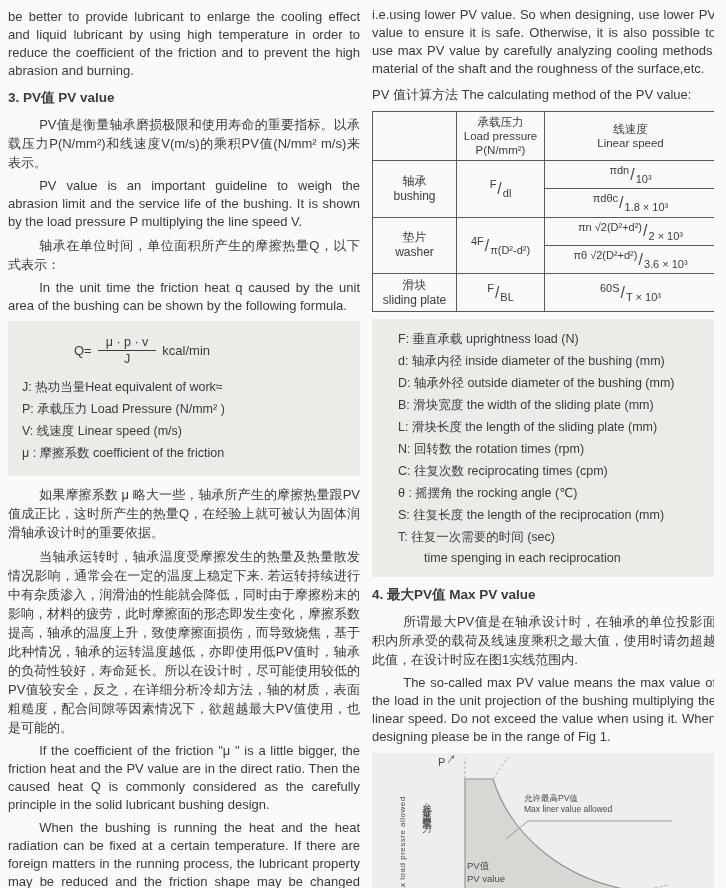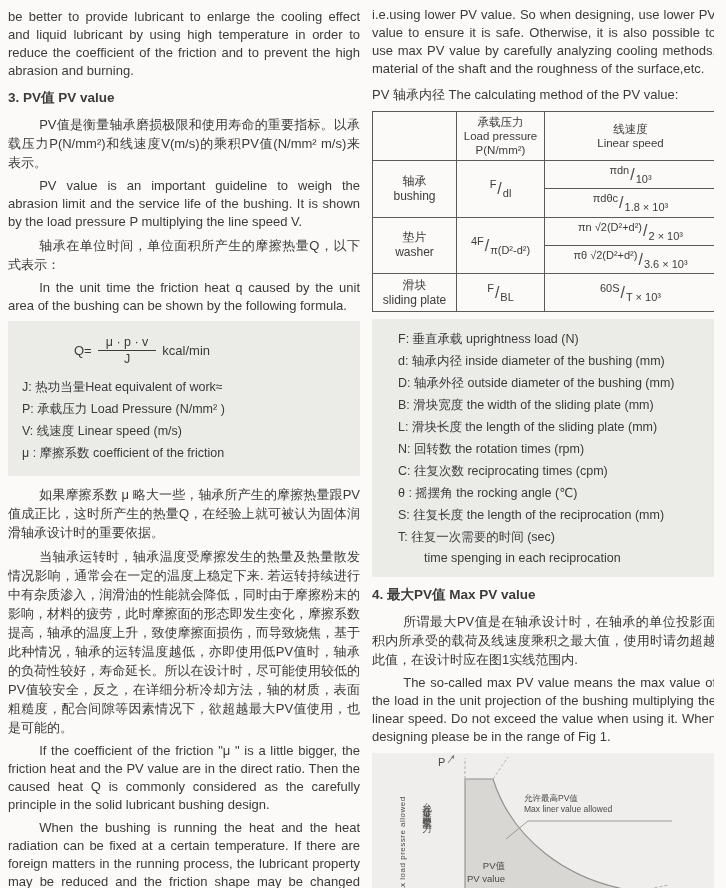--- a/index.html
+++ b/index.html
@@ -47,21 +47,21 @@
   .defs-box { background:#ebebe8; margin:7px 0 9px; padding:9px 8px 9px 26px; }
 
   
   .figure { position:relative; width:344px; height:206px; background:#efeeec; margin-top:7px; }
   .figure svg { position:absolute; left:0; top:0; }
   .flabel { position:absolute; color:#4a4a4a; }
   .fig-p { left:66px; top:3px; font-size:11px; }
   .fig-ylab-en { left:26px; top:32px; font-size:8px; writing-mode:vertical-rl; transform:rotate(180deg); height:126px; text-align:center; letter-spacing:0.5px; }
   .fig-ylab-zh { left:48px; top:42px; font-size:9.5px; writing-mode:vertical-rl; letter-spacing:3px; }
   .fig-ann { left:152px; top:40px; font-size:8.5px; line-height:11px; }
-  .fig-pv { left:95px; top:106px; font-size:9.5px; line-height:13px;text-align:right; }
+  .fig-pv { left:95px; top:106px; font-size:9.5px; line-height:13px; }
 </style>
 </head>
 <body>
 
 <div class="page">
 
   <div class="col-left">
     <p class="para">be better to provide lubricant to enlarge the cooling effect and liquid lubricant by using high temperature in order to reduce the coefficient of the friction and to prevent the high abrasion and burning.</p>
     <h3 class="heading">3. PV值 PV value</h3>
     <p class="para zh indent">PV值是衡量轴承磨损极限和使用寿命的重要指标。以承载压力P(N/mm²)和线速度V(m/s)的乘积PV值(N/mm² m/s)来表示。</p>
@@ -85,21 +85,21 @@
     </div>
 
     <p class="para zh indent">如果摩擦系数 μ 略大一些，轴承所产生的摩擦热量跟PV值成正比，这时所产生的热量Q，在经验上就可被认为固体润滑轴承设计时的重要依据。</p>
     <p class="para zh indent">当轴承运转时，轴承温度受摩擦发生的热量及热量散发情况影响，通常会在一定的温度上稳定下来. 若运转持续进行中有杂质渗入，润滑油的性能就会降低，同时由于摩擦粉末的影响，材料的疲劳，此时摩擦面的形态即发生变化，摩擦系数提高，轴承的温度上升，致使摩擦面损伤，而导致烧焦，基于此种情况，轴承的运转温度越低，亦即使用低PV值时，轴承的负荷性较好，寿命延长。所以在设计时，尽可能使用较低的PV值较安全，反之，在详细分析冷却方法，轴的材质，表面粗糙度，配合间隙等因素情况下，欲超越最大PV值使用，也是可能的。</p>
     <p class="para indent">If the coefficient of the friction "μ " is a little bigger, the friction heat and the PV value are in the direct ratio. Then the caused heat Q is commonly considered as the carefully principle in the solid lubricant bushing design.</p>
     <p class="para indent">When the bushing is running the heat and the heat radiation can be fixed at a certain temperature. If there are foreign matters in the running process, the lubricant property may be reduced and the friction shape may be changed because of the effect of the friction powder and the fatigue of the material. The enhancement of the coefficient of the friction and the ascending of the bushing temperature cause the damage of the friction surface and it will burn at last. Considering such cases, the load property of the bushing will be better and the service life will be longer if the operating temperature of the bushing is lower</p>
   </div>
 
   <div class="col-right">
     <p class="para">i.e.using lower PV value. So when designing, use lower PV value to ensure it is safe. Otherwise, it is also possible to use max PV value by carefully analyzing cooling methods, material of the shaft and the roughness of the surface,etc.</p>
-    <div class="tbl-title">PV 轴承内径 The calculating method of the PV value:</div>
+    <div class="tbl-title">PV 值计算方法 The calculating method of the PV value:</div>
 
     <table class="pv">
       <colgroup>
           <col class="c1">
           <col class="c2">
           <col class="c3">
         </colgroup>
       <tbody>
           <tr>
         <th class="hdr"></th>

